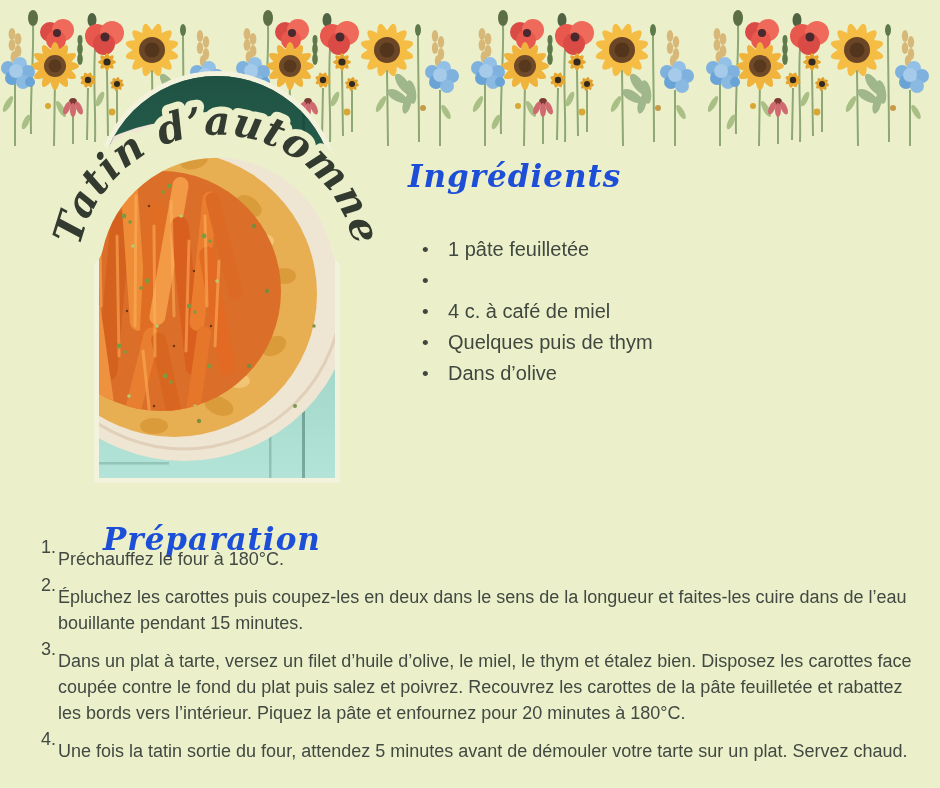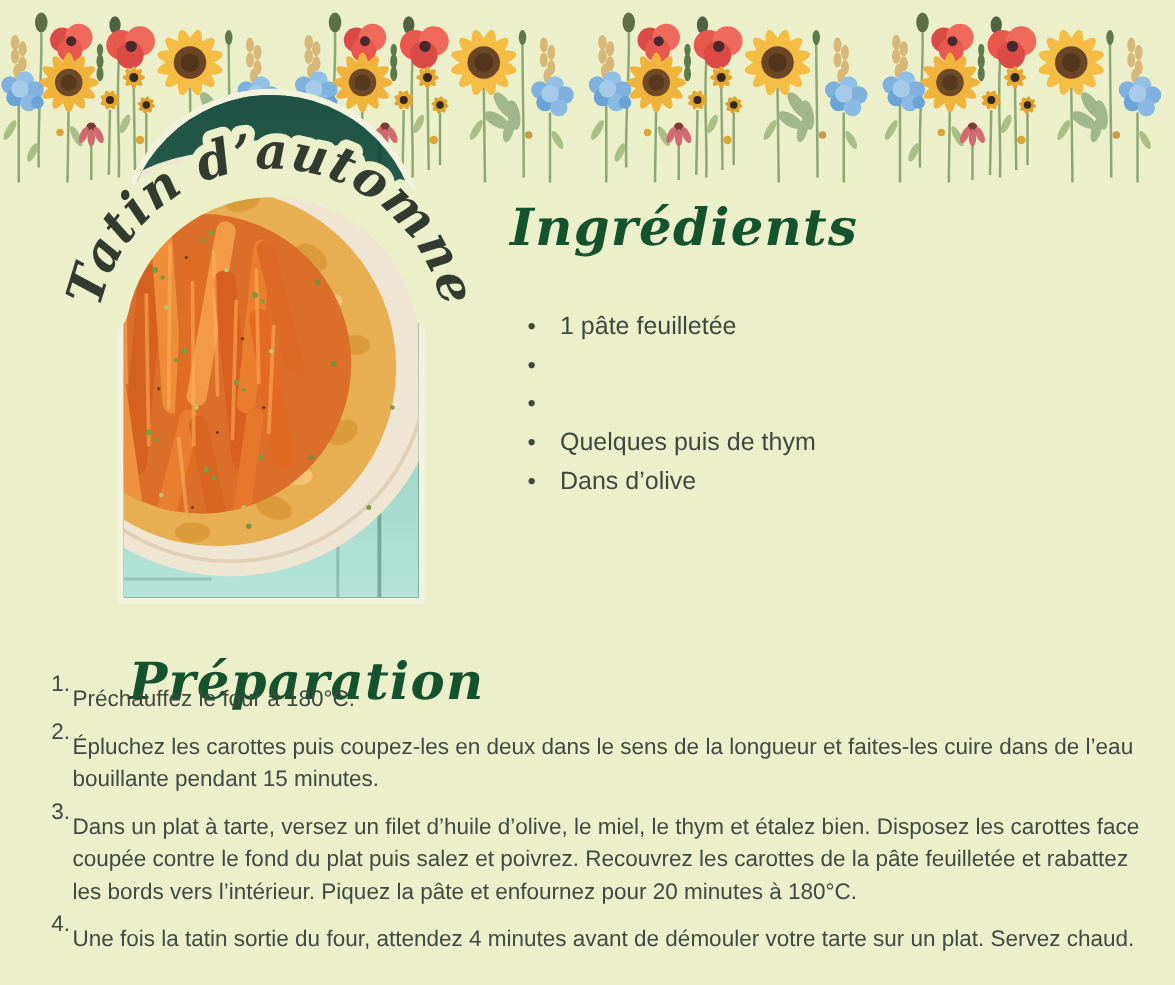--- a/index.html
+++ b/index.html
@@ -24,21 +24,21 @@
     font-family:"DejaVu Serif","Liberation Serif",serif;
     font-style:italic;font-weight:bold;font-size:40px;
     fill:#333a30;stroke:#ebf0ca;stroke-width:14px;stroke-linejoin:round;
     paint-order:stroke fill;
     letter-spacing:1px;
   }
   
   .script-heading{
     font-family:"DejaVu Serif","Liberation Serif",serif;
     font-style:italic;font-weight:bold;
-    font-size:41px;color:#14532d;letter-spacing:1px;
+    font-size:31px;color:#1d4ed8;letter-spacing:1px;
   }
   
   .ingredients{position:absolute;left:408px;top:158px;z-index:4;width:330px;}
   .ingredients-list{margin:40px 0 0 14px;padding:0;list-style:none;}
   .ingredient-item{
     display:flex;align-items:baseline;
     font-size:20px;line-height:31px;color:#3f473f;
   }
   .ingredient-item .bullet{width:26px;flex:none;font-size:19px;color:#3f473f;}
   
@@ -353,20 +353,21 @@
         <span class="bullet">•</span>
         <span class="ingredient-text">1 pâte feuilletée</span>
       </li>
 
       <li class="ingredient-item">
         <span class="bullet">•</span>
       </li>
 
       <li class="ingredient-item">
         <span class="bullet">•</span>
+        <span class="ingredient-text">4 c. à café de miel</span>
       </li>
 
       <li class="ingredient-item">
         <span class="bullet">•</span>
         <span class="ingredient-text">Quelques puis de thym</span>
       </li>
 
       <li class="ingredient-item">
         <span class="bullet">•</span>
         <span class="ingredient-text">Dans d’olive</span>
@@ -387,15 +388,15 @@
       <span class="step-text">Épluchez les carottes puis coupez-les en deux dans le sens de la longueur et faites-les cuire dans de l’eau bouillante pendant 15 minutes.</span>
     </li>
 
     <li class="prep-step">
       <span class="step-number">3.</span>
       <span class="step-text">Dans un plat à tarte, versez un filet d’huile d’olive, le miel, le thym et étalez bien. Disposez les carottes face coupée contre le fond du plat puis salez et poivrez. Recouvrez les carottes de la pâte feuilletée et rabattez les bords vers l’intérieur. Piquez la pâte et enfournez pour 20 minutes à 180°C.</span>
     </li>
 
     <li class="prep-step">
       <span class="step-number">4.</span>
-      <span class="step-text">Une fois la tatin sortie du four, attendez 4 minutes avant de démouler votre tarte sur un plat. Servez chaud.</span>
+      <span class="step-text">Une fois la tatin sortie du four, attendez 5 minutes avant de démouler votre tarte sur un plat. Servez chaud.</span>
     </li>
   </ol>
 
 </body></html>

